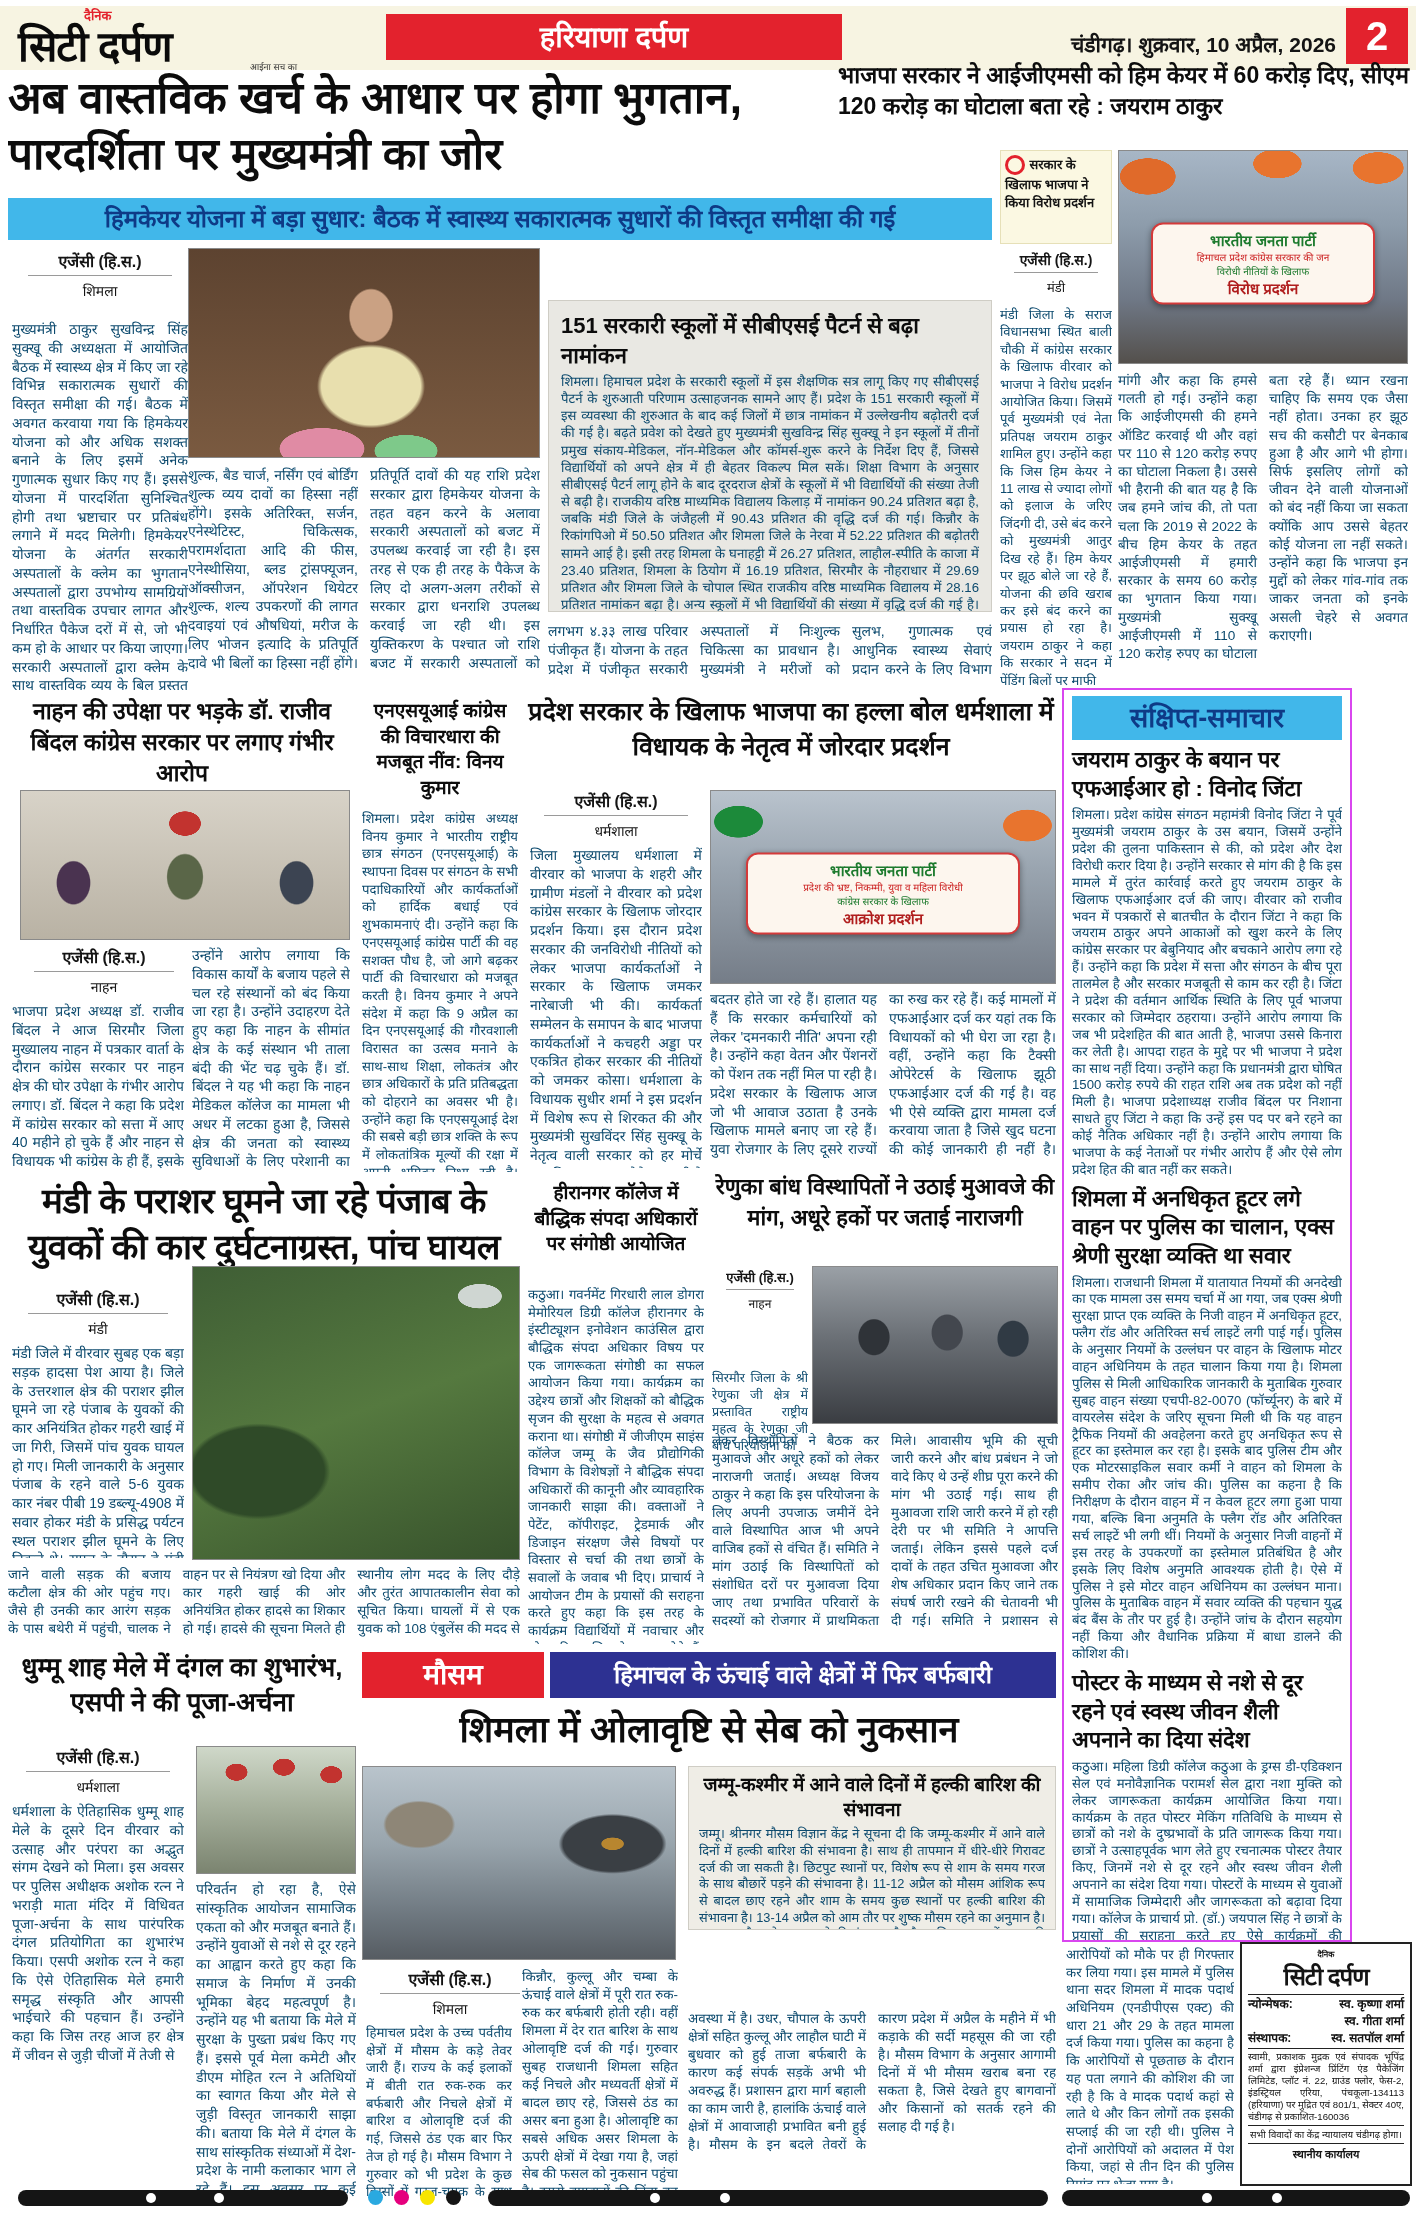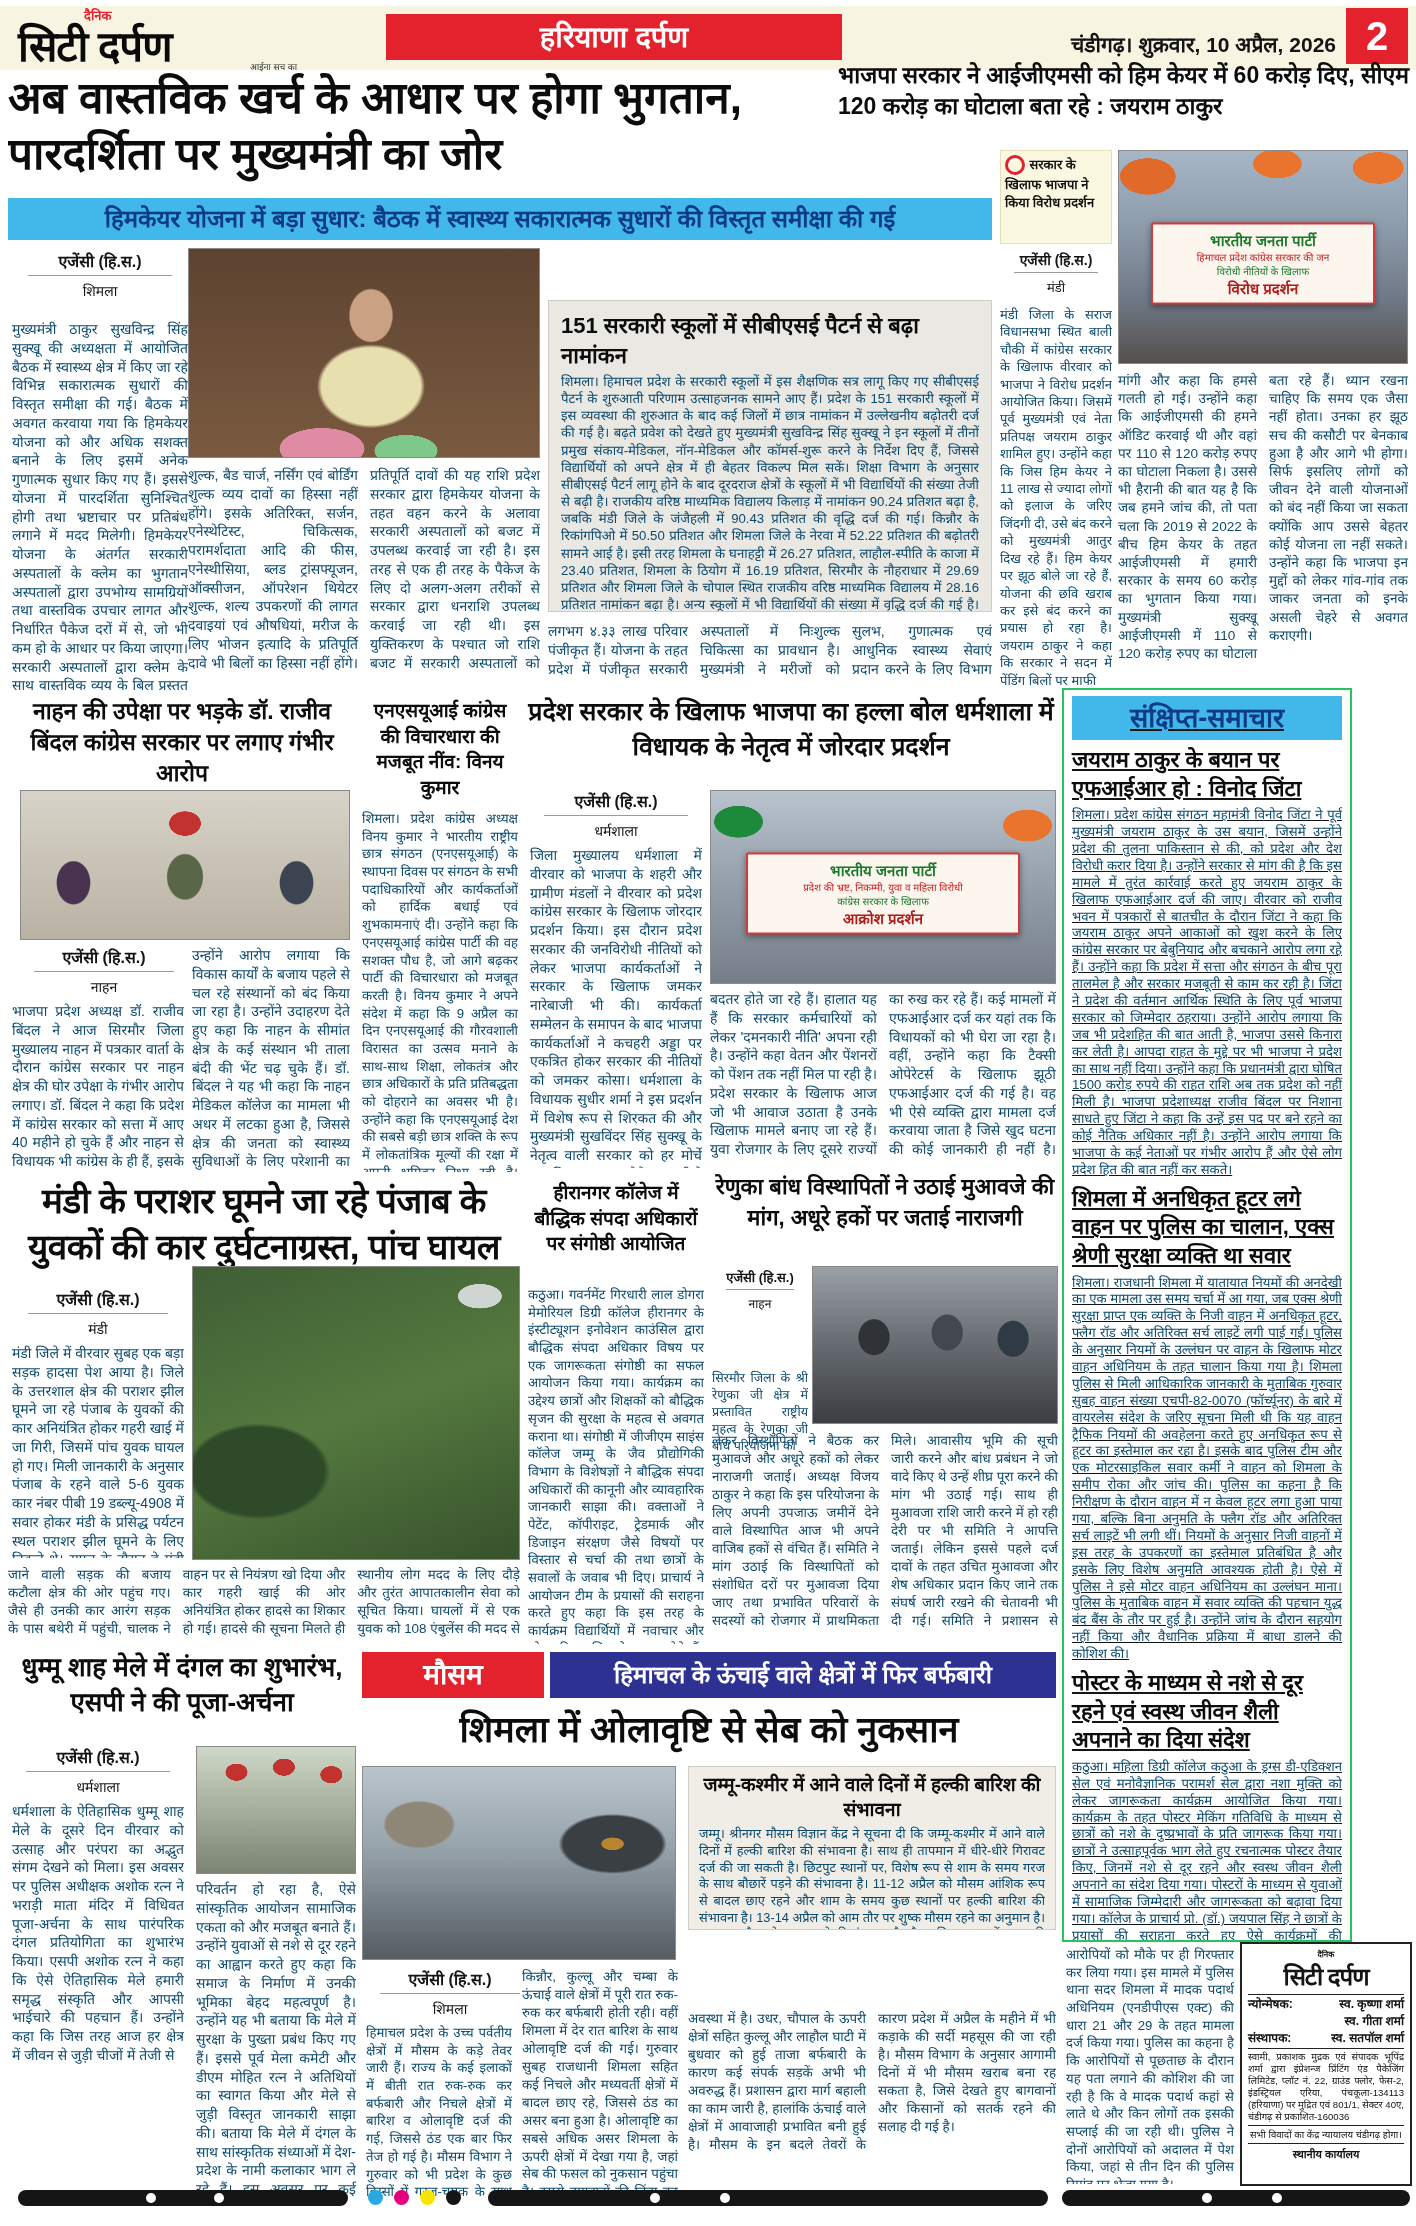--- a/index.html
+++ b/index.html
@@ -13,21 +13,21 @@
   .dl{font-size:14px;text-align:center;padding-top:2px;}
   .rule{border-top:1px solid #9a9a9a;margin:3px 14px;}
   .c2{column-count:2;column-gap:12px;}
   .c3{column-count:3;column-gap:12px;}
   .photo{position:absolute;border:1px solid #8a8a8a;box-sizing:border-box;overflow:hidden;}
   .strip{background:#41b7ea;color:#0e3a86;font-weight:bold;text-align:center;}
   .redbox{background:#e3222d;color:#fff;font-weight:bold;text-align:center;}
   .navybox{background:#2d3192;color:#fff;font-weight:bold;text-align:center;}
   .graybox{background:#e9e8e3;border:1px solid #cfcdc5;box-sizing:border-box;}
   .bannercard{position:absolute;left:50%;top:50%;transform:translate(-50%,-42%);
-      background:#fdf6ee;border:2px solid #d43a3a;border-radius:2px;padding:5px 10px;
+      background:#fdf6ee;border:2px solid #d43a3a;border-radius:12px;padding:5px 10px;
       text-align:center;color:#b01d1d;box-shadow:0 2px 6px rgba(0,0,0,.4);}
   .bannercard .b0{font-weight:bold;font-size:15px;color:#1c7a2d;}
   .bannercard .b1{font-size:10px;color:#c22;}
   .bannercard .b2{font-size:10px;color:#1c7a2d;}
   .bannercard .b3{font-weight:bold;font-size:15px;color:#b01d1d;}
   .imprint{border:2px solid #222;background:#fff;box-sizing:border-box;padding:4px 6px;font-size:11px;}
   .imprint .row{display:flex;justify-content:space-between;font-weight:bold;font-size:12px;}
   .regbar{position:absolute;height:16px;background:#151515;border-radius:8px;}
   .regdot{position:absolute;width:10px;height:10px;border-radius:50%;background:#fff;top:3px;}
   .cmyk{position:absolute;width:15px;height:15px;border-radius:50%;top:0;}
@@ -227,21 +227,21 @@
 <div class="abs" style="left:366px;top:1968px;width:168px;">
   <div class="byl">एजेंसी (हि.स.)</div>
   <div class="rule"></div>
   <div class="dl">शिमला</div>
 </div>
 
 <div class="abs bt" style="left:366px;top:2024px;width:146px;height:172px;font-size:13.2px;">हिमाचल प्रदेश के उच्च पर्वतीय क्षेत्रों में मौसम के कड़े तेवर जारी हैं। राज्य के कई इलाकों में बीती रात रुक-रुक कर बर्फबारी और निचले क्षेत्रों में बारिश व ओलावृष्टि दर्ज की गई, जिससे ठंड एक बार फिर तेज हो गई है। मौसम विभाग ने गुरुवार को भी प्रदेश के कुछ हिस्सों में गरज-चमक के साथ बारिश और तेज हवाओं का अलर्ट जारी किया है। जानकारी के अनुसार लाहौल स्पीति,</div>
 <div class="abs bt" style="left:522px;top:1968px;width:156px;height:228px;font-size:13.4px;">किन्नौर, कुल्लू और चम्बा के ऊंचाई वाले क्षेत्रों में पूरी रात रुक-रुक कर बर्फबारी होती रही। वहीं शिमला में देर रात बारिश के साथ ओलावृष्टि दर्ज की गई। गुरुवार सुबह राजधानी शिमला सहित कई निचले और मध्यवर्ती क्षेत्रों में बादल छाए रहे, जिससे ठंड का असर बना हुआ है। ओलावृष्टि का सबसे अधिक असर शिमला के ऊपरी क्षेत्रों में देखा गया है, जहां सेब की फसल को नुकसान पहुंचा है। इससे बागवानों की चिंता बढ़ गई है, क्योंकि इस समय फसल संवेदनशील</div>
 <div class="abs bt c2" style="left:688px;top:2010px;width:368px;height:186px;font-size:13.4px;">अवस्था में है। उधर, चौपाल के ऊपरी क्षेत्रों सहित कुल्लू और लाहौल घाटी में बुधवार को हुई ताजा बर्फबारी के कारण कई संपर्क सड़कें अभी भी अवरुद्ध हैं। प्रशासन द्वारा मार्ग बहाली का काम जारी है, हालांकि ऊंचाई वाले क्षेत्रों में आवाजाही प्रभावित बनी हुई है। मौसम के इन बदले तेवरों के कारण प्रदेश में अप्रैल के महीने में भी कड़ाके की सर्दी महसूस की जा रही है। मौसम विभाग के अनुसार आगामी दिनों में भी मौसम खराब बना रह सकता है, जिसे देखते हुए बागवानों और किसानों को सतर्क रहने की सलाह दी गई है।</div>
 
-<div class="abs" style="left:1062px;top:688px;width:290px;height:1254px;border:2px solid #22c55e;box-sizing:border-box;padding:6px 8px;overflow:hidden;text-decoration:underline;">
+<div class="abs" style="left:1062px;top:688px;width:290px;height:1254px;border:2px solid #d946ef;box-sizing:border-box;padding:6px 8px;overflow:hidden;">
   <div class="strip" style="height:44px;line-height:44px;font-size:27px;margin-bottom:6px;">संक्षिप्त-समाचार</div>
 
   <div>
     <div class="hl" style="font-size:22px;line-height:1.3;margin:4px 0;">जयराम ठाकुर के बयान पर एफआईआर हो : विनोद जिंटा</div>
     <div class="bt" style="font-size:13.2px;line-height:1.28;">शिमला। प्रदेश कांग्रेस संगठन महामंत्री विनोद जिंटा ने पूर्व मुख्यमंत्री जयराम ठाकुर के उस बयान, जिसमें उन्होंने प्रदेश की तुलना पाकिस्तान से की, को प्रदेश और देश विरोधी करार दिया है। उन्होंने सरकार से मांग की है कि इस मामले में तुरंत कार्रवाई करते हुए जयराम ठाकुर के खिलाफ एफआईआर दर्ज की जाए। वीरवार को राजीव भवन में पत्रकारों से बातचीत के दौरान जिंटा ने कहा कि जयराम ठाकुर अपने आकाओं को खुश करने के लिए कांग्रेस सरकार पर बेबुनियाद और बचकाने आरोप लगा रहे हैं। उन्होंने कहा कि प्रदेश में सत्ता और संगठन के बीच पूरा तालमेल है और सरकार मजबूती से काम कर रही है। जिंटा ने प्रदेश की वर्तमान आर्थिक स्थिति के लिए पूर्व भाजपा सरकार को जिम्मेदार ठहराया। उन्होंने आरोप लगाया कि जब भी प्रदेशहित की बात आती है, भाजपा उससे किनारा कर लेती है। आपदा राहत के मुद्दे पर भी भाजपा ने प्रदेश का साथ नहीं दिया। उन्होंने कहा कि प्रधानमंत्री द्वारा घोषित 1500 करोड़ रुपये की राहत राशि अब तक प्रदेश को नहीं मिली है। भाजपा प्रदेशाध्यक्ष राजीव बिंदल पर निशाना साधते हुए जिंटा ने कहा कि उन्हें इस पद पर बने रहने का कोई नैतिक अधिकार नहीं है। उन्होंने आरोप लगाया कि भाजपा के कई नेताओं पर गंभीर आरोप हैं और ऐसे लोग प्रदेश हित की बात नहीं कर सकते।</div>
   </div>
 
   <div>
     <div class="hl" style="font-size:22px;line-height:1.3;margin:6px 0 4px;">शिमला में अनधिकृत हूटर लगे वाहन पर पुलिस का चालान, एक्स श्रेणी सुरक्षा व्यक्ति था सवार</div>
     <div class="bt" style="font-size:13.2px;line-height:1.28;">शिमला। राजधानी शिमला में यातायात नियमों की अनदेखी का एक मामला उस समय चर्चा में आ गया, जब एक्स श्रेणी सुरक्षा प्राप्त एक व्यक्ति के निजी वाहन में अनधिकृत हूटर, फ्लैग रॉड और अतिरिक्त सर्च लाइटें लगी पाई गईं। पुलिस के अनुसार नियमों के उल्लंघन पर वाहन के खिलाफ मोटर वाहन अधिनियम के तहत चालान किया गया है। शिमला पुलिस से मिली आधिकारिक जानकारी के मुताबिक गुरुवार सुबह वाहन संख्या एचपी-82-0070 (फॉर्च्यूनर) के बारे में वायरलेस संदेश के जरिए सूचना मिली थी कि यह वाहन ट्रैफिक नियमों की अवहेलना करते हुए अनधिकृत रूप से हूटर का इस्तेमाल कर रहा है। इसके बाद पुलिस टीम और एक मोटरसाइकिल सवार कर्मी ने वाहन को शिमला के समीप रोका और जांच की। पुलिस का कहना है कि निरीक्षण के दौरान वाहन में न केवल हूटर लगा हुआ पाया गया, बल्कि बिना अनुमति के फ्लैग रॉड और अतिरिक्त सर्च लाइटें भी लगी थीं। नियमों के अनुसार निजी वाहनों में इस तरह के उपकरणों का इस्तेमाल प्रतिबंधित है और इसके लिए विशेष अनुमति आवश्यक होती है। ऐसे में पुलिस ने इसे मोटर वाहन अधिनियम का उल्लंघन माना। पुलिस के मुताबिक वाहन में सवार व्यक्ति की पहचान युद्ध बंद बैंस के तौर पर हुई है। उन्होंने जांच के दौरान सहयोग नहीं किया और वैधानिक प्रक्रिया में बाधा डालने की कोशिश की।</div>

